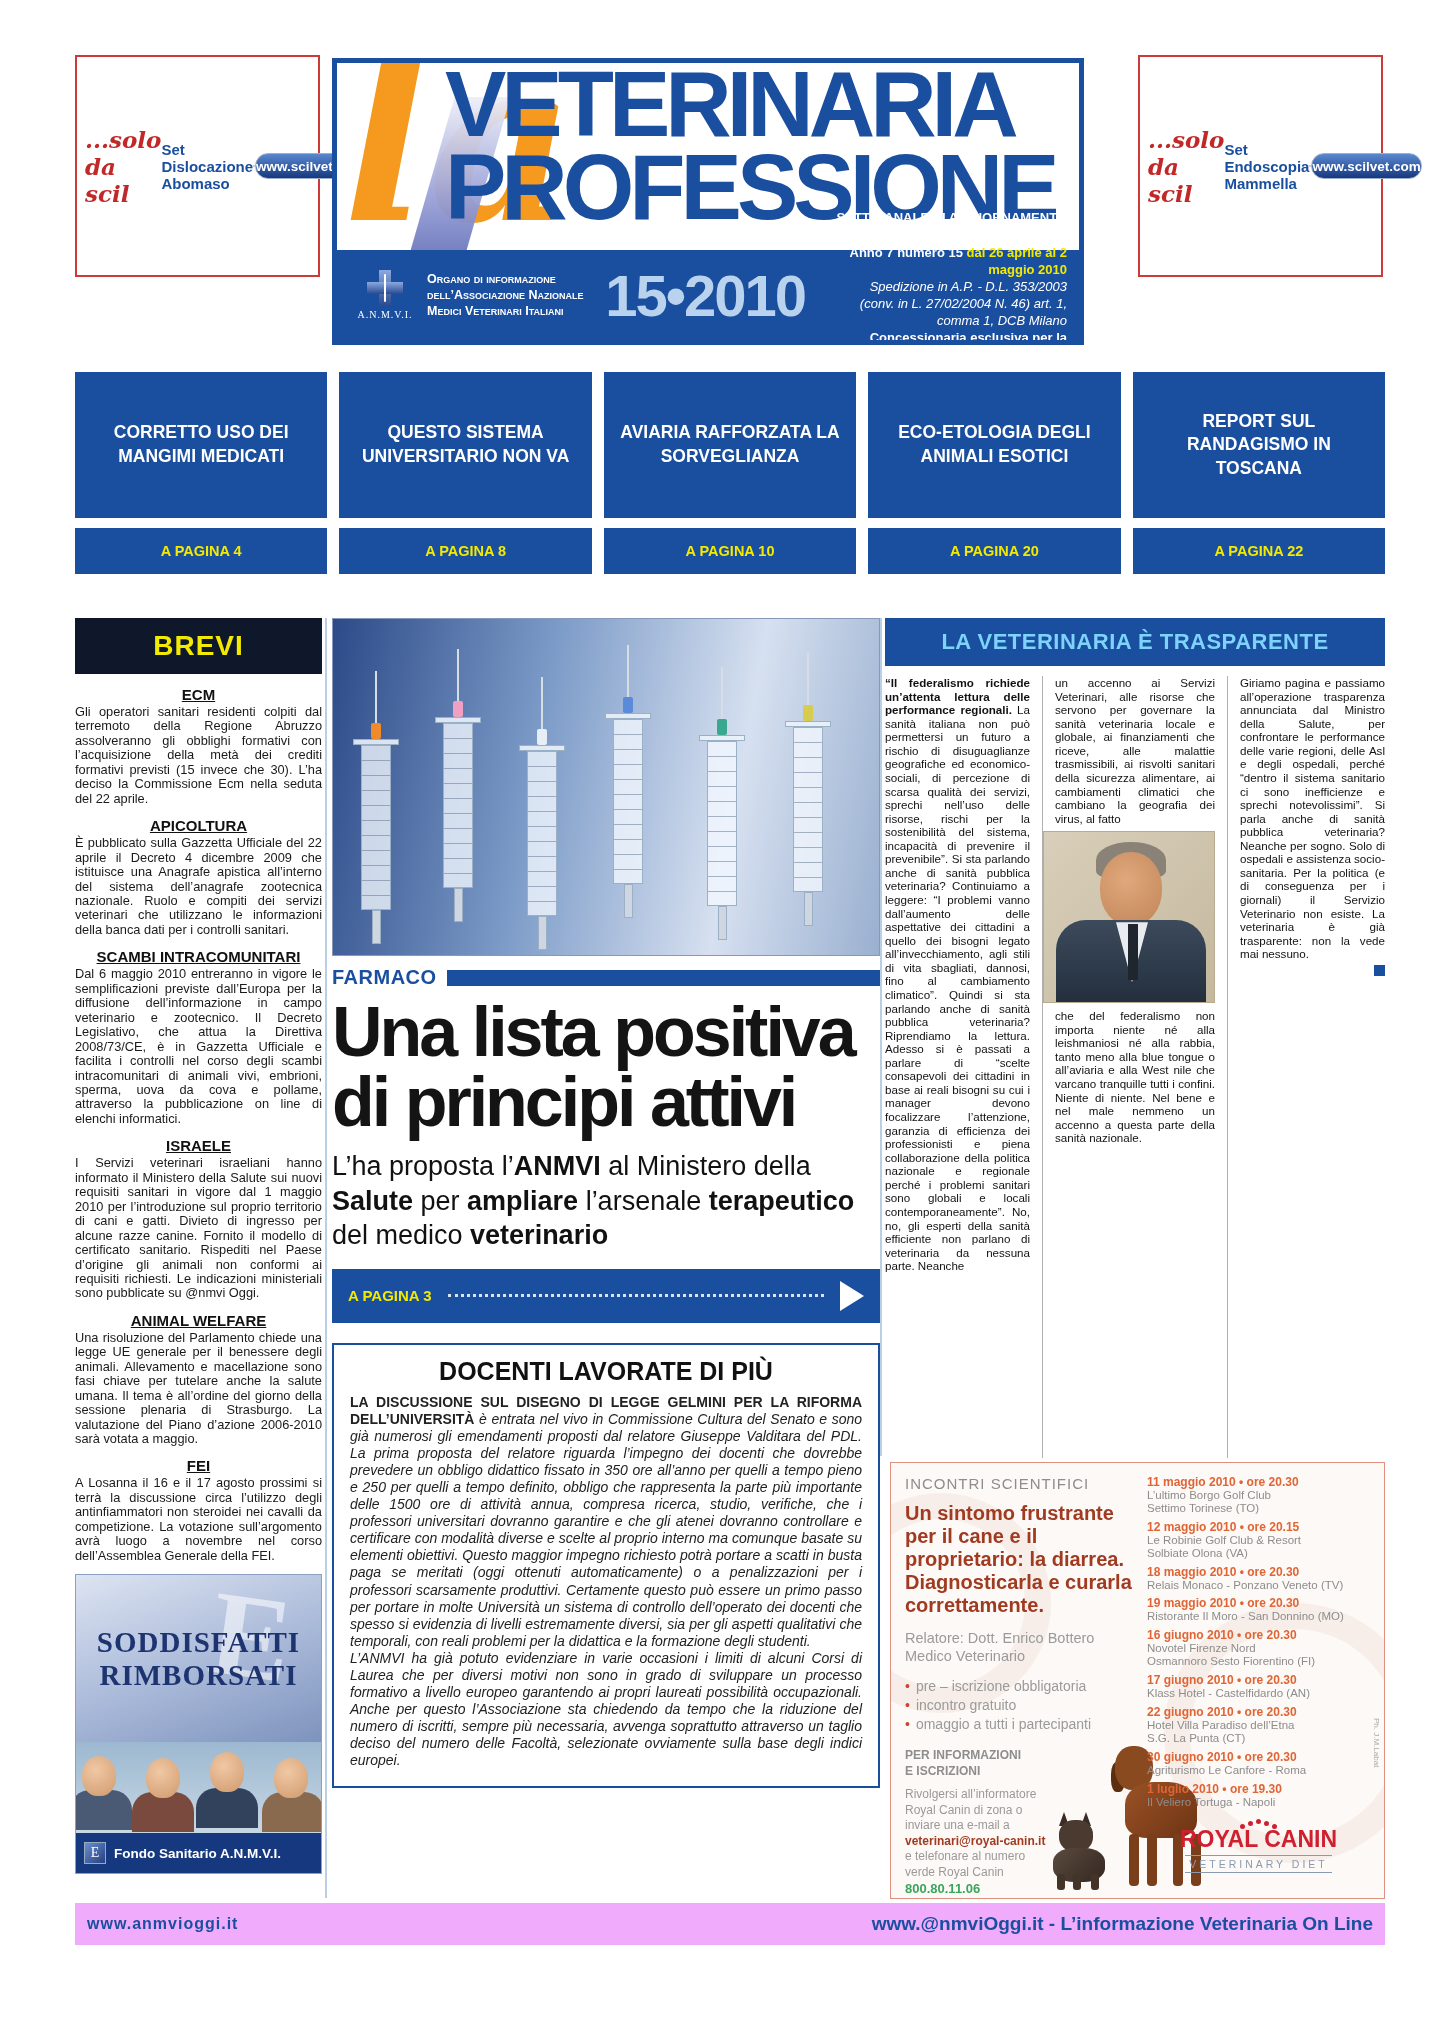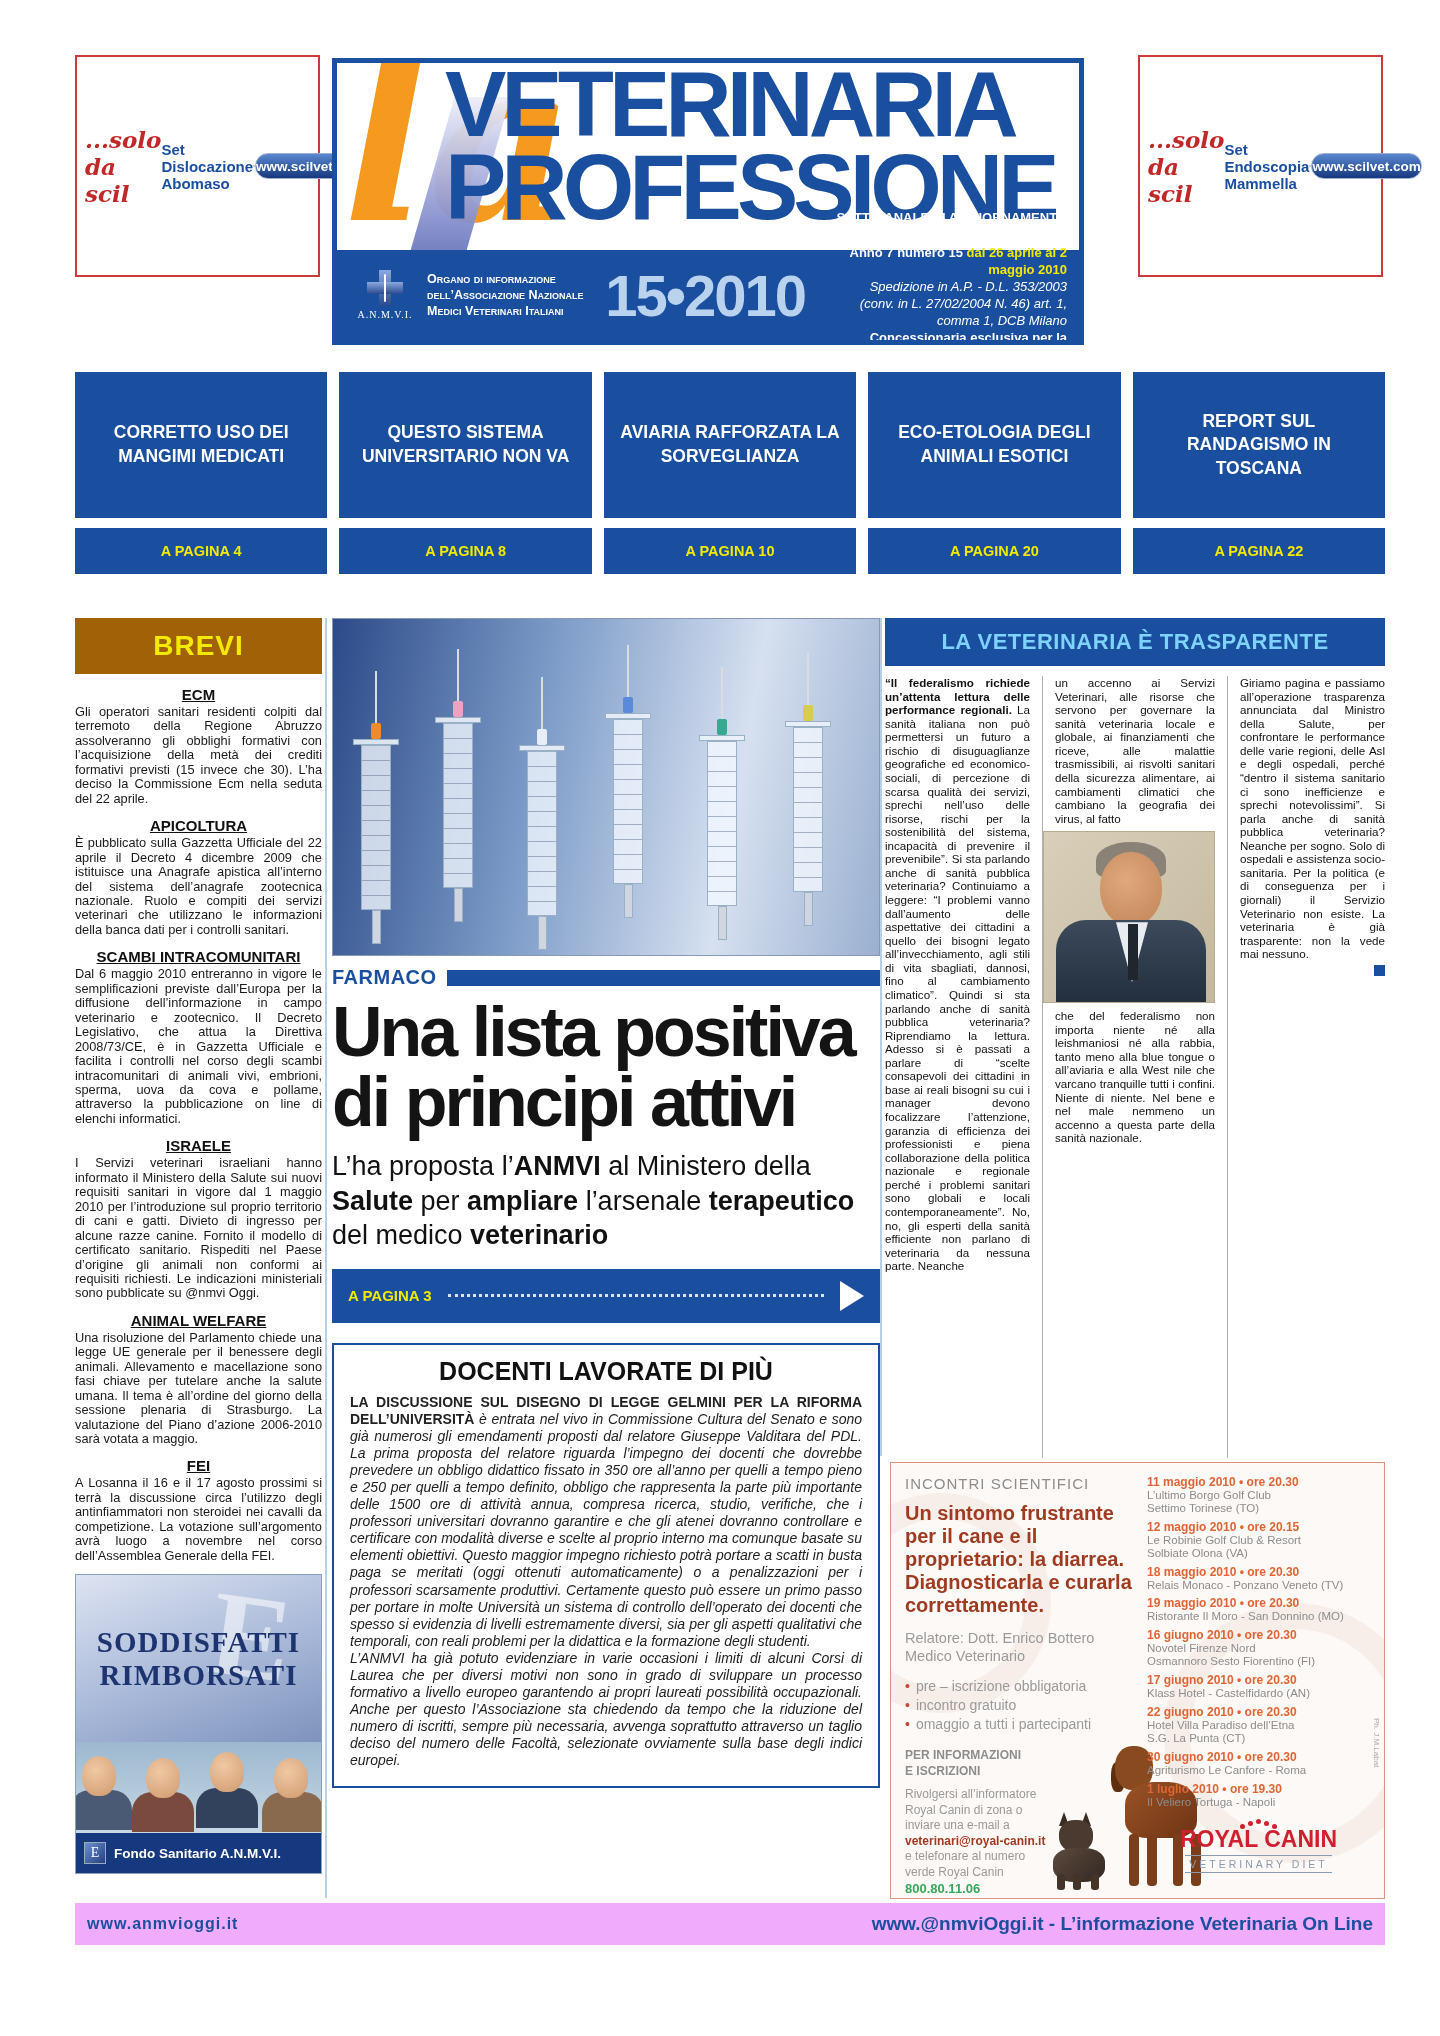--- a/index.html
+++ b/index.html
@@ -57,21 +57,21 @@
   .nav-page { margin-top:10px; height:46px; background:#1a4e9e; color:#f2ea00; font-weight:bold; font-size:14.5px;
               display:flex; align-items:center; justify-content:center; }
 
   
   .vsep { position:absolute; width:2px; background:#b8cfe6; }
   .vsep1 { left:325px; top:618px; height:1280px; }
   .vsep2 { left:880px; top:618px; height:838px; }
 
   
   .brevi { position:absolute; left:75px; top:618px; width:247px; }
-  .brevi-header { height:56px; background:#a16207; color:#f2ea00; font-weight:bold; font-size:28px;
+  .brevi-header { height:56px; background:#0f172a; color:#f2ea00; font-weight:bold; font-size:28px;
                   display:flex; align-items:center; justify-content:center; letter-spacing:1px; margin-bottom:12px; }
   .brevi-item { margin-bottom:11px; }
   .brevi-head { text-align:center; font-weight:bold; font-size:15px; text-decoration:underline; margin-bottom:2px; color:#111; }
   .brevi-body { font-size:12.8px; line-height:1.13; text-align:justify; color:#1a1a1a; }
 
   .sodd-ad { width:247px; height:300px; margin-top:8px; display:flex; flex-direction:column; border:1px solid #8aa0c0; overflow:hidden; }
   .sodd-top { height:168px; background:linear-gradient(160deg,#dde4f2 0%,#a8b8d8 55%,#7e93bd 100%); position:relative;
               display:flex; flex-direction:column; align-items:center; justify-content:center; }
   .sodd-e { position:absolute; right:30px; top:2px; font-family:"Liberation Serif", serif; font-size:120px; font-weight:bold;
             color:rgba(255,255,255,0.55); transform:rotate(8deg); line-height:1; }

